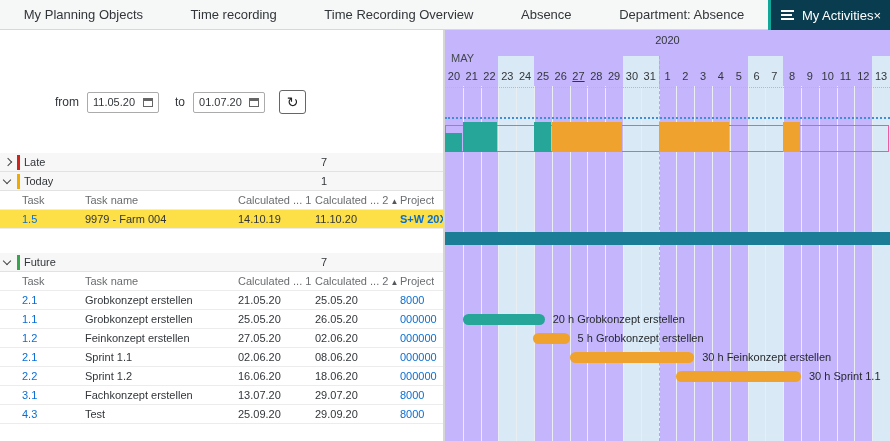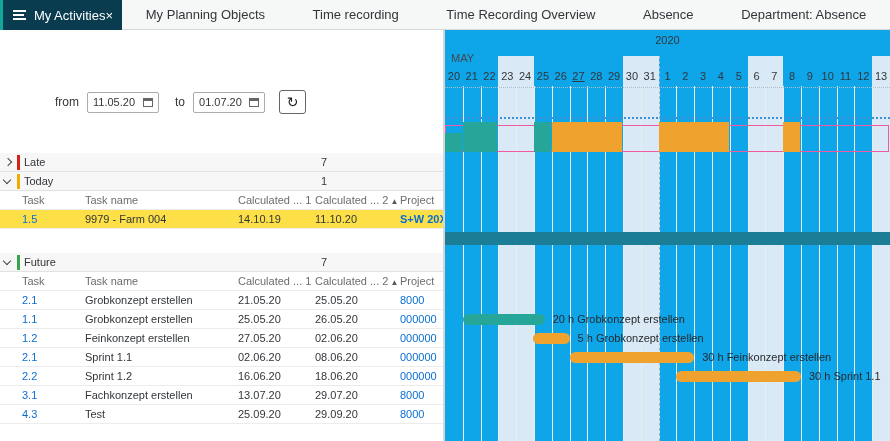--- a/index.html
+++ b/index.html
@@ -47,53 +47,53 @@
   .bold { font-weight: bold; }
   .statusbar { left: 17px; width: 3px; top: 2px !important; height: 15px !important; }
   .chev { position: absolute; width: 6px; height: 6px !important; border-right: 1.5px solid #454545; border-bottom: 1.5px solid #454545; }
   .chev.r { left: 5px; top: 6px !important; transform: rotate(-45deg); }
   .chev.d { left: 4px; top: 5px !important; transform: rotate(45deg); }
   .sort { position: static !important; display: inline; font-size: 8px; color: #54585c; margin-left: 2px; }
 
   #splitter { position: absolute; top: 30px; bottom: 0; left: 443px; width: 2px; background: #d6d6d6; cursor: col-resize; }
 
   
-  #gantt { position: absolute; top: 30px; left: 445px; right: 0; bottom: 0; overflow: hidden; background: #0ea5e9; }
+  #gantt { position: absolute; top: 30px; left: 445px; right: 0; bottom: 0; overflow: hidden; background: #c4b5fd; }
   .yearlbl { position: absolute; top: 4px; left: 0; right: 0; text-align: center; z-index: 2; }
   .monthlbl { position: absolute; top: 22px; left: 6px; color: #44484c; z-index: 2; }
   .wkband { position: absolute; top: 26px; bottom: 0; z-index: 0; }
   .vline { position: absolute; top: 56px; bottom: 0; width: 1px; background: #ebeef1; z-index: 1; }
   .mline { position: absolute; top: 26px; bottom: 0; width: 0; border-left: 1px dashed #9db8ca; z-index: 1; }
   .daynum { position: absolute; top: 39px; height: 15px; line-height: 15px; text-align: center; z-index: 2; }
   .dotline { position: absolute; left: 0; right: 0; top: 57px; border-top: 1px dotted #a8becd; z-index: 2; }
   .capline { position: absolute; left: 0; right: 0; top: 87px; border-top: 2px dotted #3e8fd4; z-index: 3; }
   .threshold { position: absolute; left: 0; right: 1px; top: 95px; height: 27px; border: 1px solid #ef5aa1; z-index: 3; }
   .ublock { position: absolute; z-index: 4; }
   .fullbar { position: absolute; left: 0; right: 0; top: 202px; height: 13px; z-index: 4; cursor: pointer; }
   .tbar { position: absolute; height: 11px; border-radius: 6px; z-index: 4; cursor: pointer; }
   .tlabel { position: absolute; z-index: 5; white-space: nowrap; color: #26292c; line-height: 15px; }
 </style>
 </head>
 <body>
 
 <div id="page">
 
   <div id="topbar">
-    <div id="darktab">
-      <div id="accent"></div>
-      <span class="burger"></span>
-      <span class="tablabel">My Activities</span>
-      <span class="closex">×</span>
-    </div>
     <div id="tabs">
       <span class="tab">My Planning Objects</span>
       <span class="tab">Time recording</span>
       <span class="tab">Time Recording Overview</span>
       <span class="tab">Absence</span>
       <span class="tab">Department: Absence</span>
+    </div>
+    <div id="darktab">
+      <div id="accent"></div>
+      <span class="burger"></span>
+      <span class="tablabel">My Activities</span>
+      <span class="closex">×</span>
     </div>
   </div>
 
   <div id="left">
 
     <div id="filter">
       <span>from</span>
       <span class="datebox">
         <span>11.05.20</span>
         <span class="calicon"></span>

